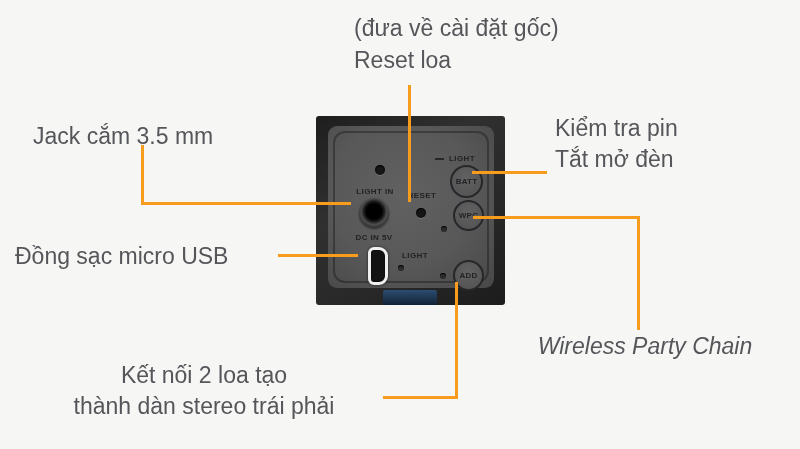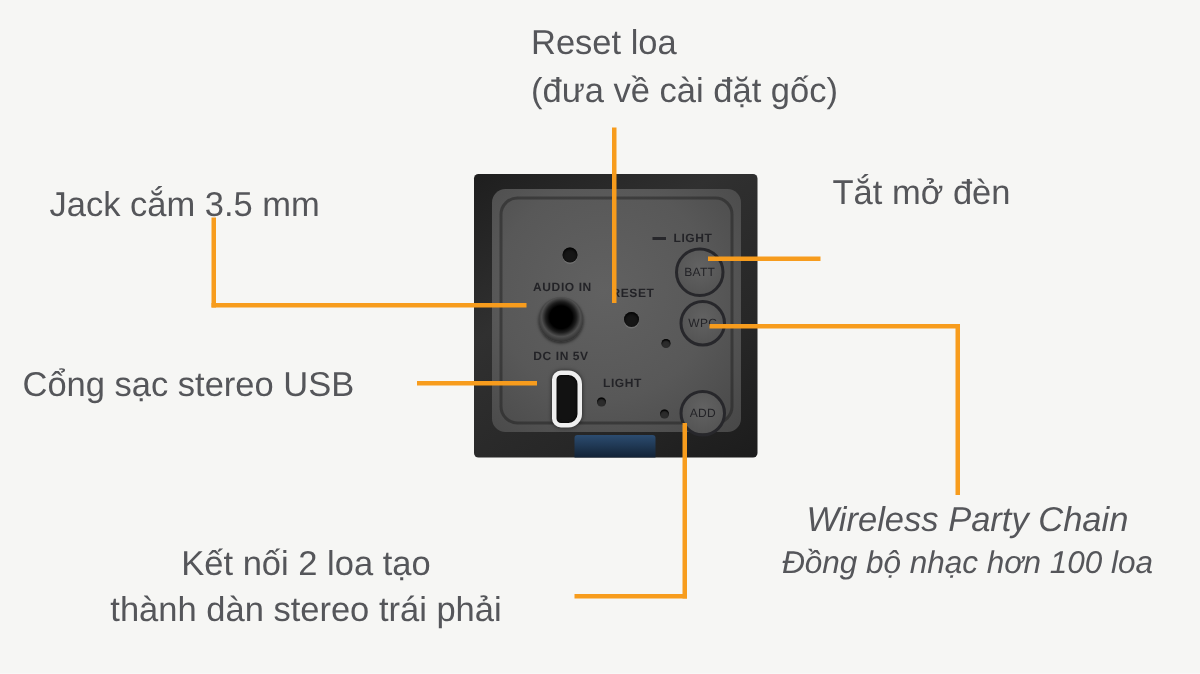--- a/index.html
+++ b/index.html
@@ -42,21 +42,21 @@
     position:absolute;font-size:8px;font-weight:bold;color:#232327;
     letter-spacing:0.4px;text-align:center;
   }
   .hole{position:absolute;border-radius:50%;background:#161616;box-shadow:inset 0 1px 2px #000, 0 1px 0 rgba(255,255,255,0.12);}
   .led{position:absolute;width:6px;height:6px;border-radius:50%;background:#2c2c2c;box-shadow:inset 0 1px 1px #000;}
   .round-btn{
     position:absolute;border-radius:50%;
     border:2px solid #27272b;
     background:radial-gradient(circle at 50% 38%, #626262 0%, #555555 75%, #4c4c4c 100%);
     display:flex;align-items:center;justify-content:center;
-    font-size:8px;font-weight:normal;color:#232327;letter-spacing:0.2px;
+    font-size:8px;font-weight:bold;color:#232327;letter-spacing:0.2px;
     box-sizing:border-box;
   }
   .jack{
     position:absolute;left:31px;top:72px;width:30px;height:30px;border-radius:50%;
     background:radial-gradient(circle at 50% 45%, #000 34%, #1d1d1d 46%, #4f4f4f 58%, #2e2e2e 74%, #454545 100%);
     box-shadow:0 1px 2px rgba(0,0,0,0.55);
   }
   .usb{
     position:absolute;left:40px;top:121px;width:14px;height:32px;
     background:#121212;
@@ -71,49 +71,49 @@
     background:linear-gradient(180deg,#2c4c70 0%,#1a2f47 70%,#122236 100%);
     border-radius:2px 2px 0 0;
   }
 </style>
 </head>
 <body>
 
 <div class="canvas">
 
   <div class="ann ann-reset">
+    <div>(đưa về cài đặt gốc)</div>
     <div>Reset loa</div>
-    <div>(đưa về cài đặt gốc)</div>
   </div>
 
   <div class="ann ann-jack">Jack cắm 3.5 mm</div>
 
-  <div class="ann ann-usb">Cổng sạc stereo USB</div>
+  <div class="ann ann-usb">Đồng sạc micro USB</div>
 
   <div class="ann ann-batt">
+    <div>Kiểm tra pin</div>
     <div>Tắt mở đèn</div>
   </div>
 
   <div class="ann ann-wpc">
     <div>Wireless Party Chain</div>
-    <div class="sub">Đồng bộ nhạc hơn 100 loa</div>
   </div>
 
   <div class="ann ann-stereo">
     <div>Kết nối 2 loa tạo</div>
     <div>thành dàn stereo trái phải</div>
   </div>
 
   <div class="photo">
     <div class="panel">
       <div class="panel-groove"></div>
 
       <div class="hole" style="left:47px;top:39px;width:10px;height:10px;"></div>
 
-      <div class="engraved" style="left:24px;top:61px;width:46px;">AUDIO IN</div>
+      <div class="engraved" style="left:24px;top:61px;width:46px;">LIGHT IN</div>
       <div class="jack"></div>
 
       <div class="engraved" style="left:74px;top:65px;width:40px;">RESET</div>
       <div class="hole" style="left:88px;top:82px;width:10px;height:10px;"></div>
 
       <div class="light-row">
         <div class="light-dash"></div>
         <div class="engraved" style="position:static;">LIGHT</div>
       </div>
 

